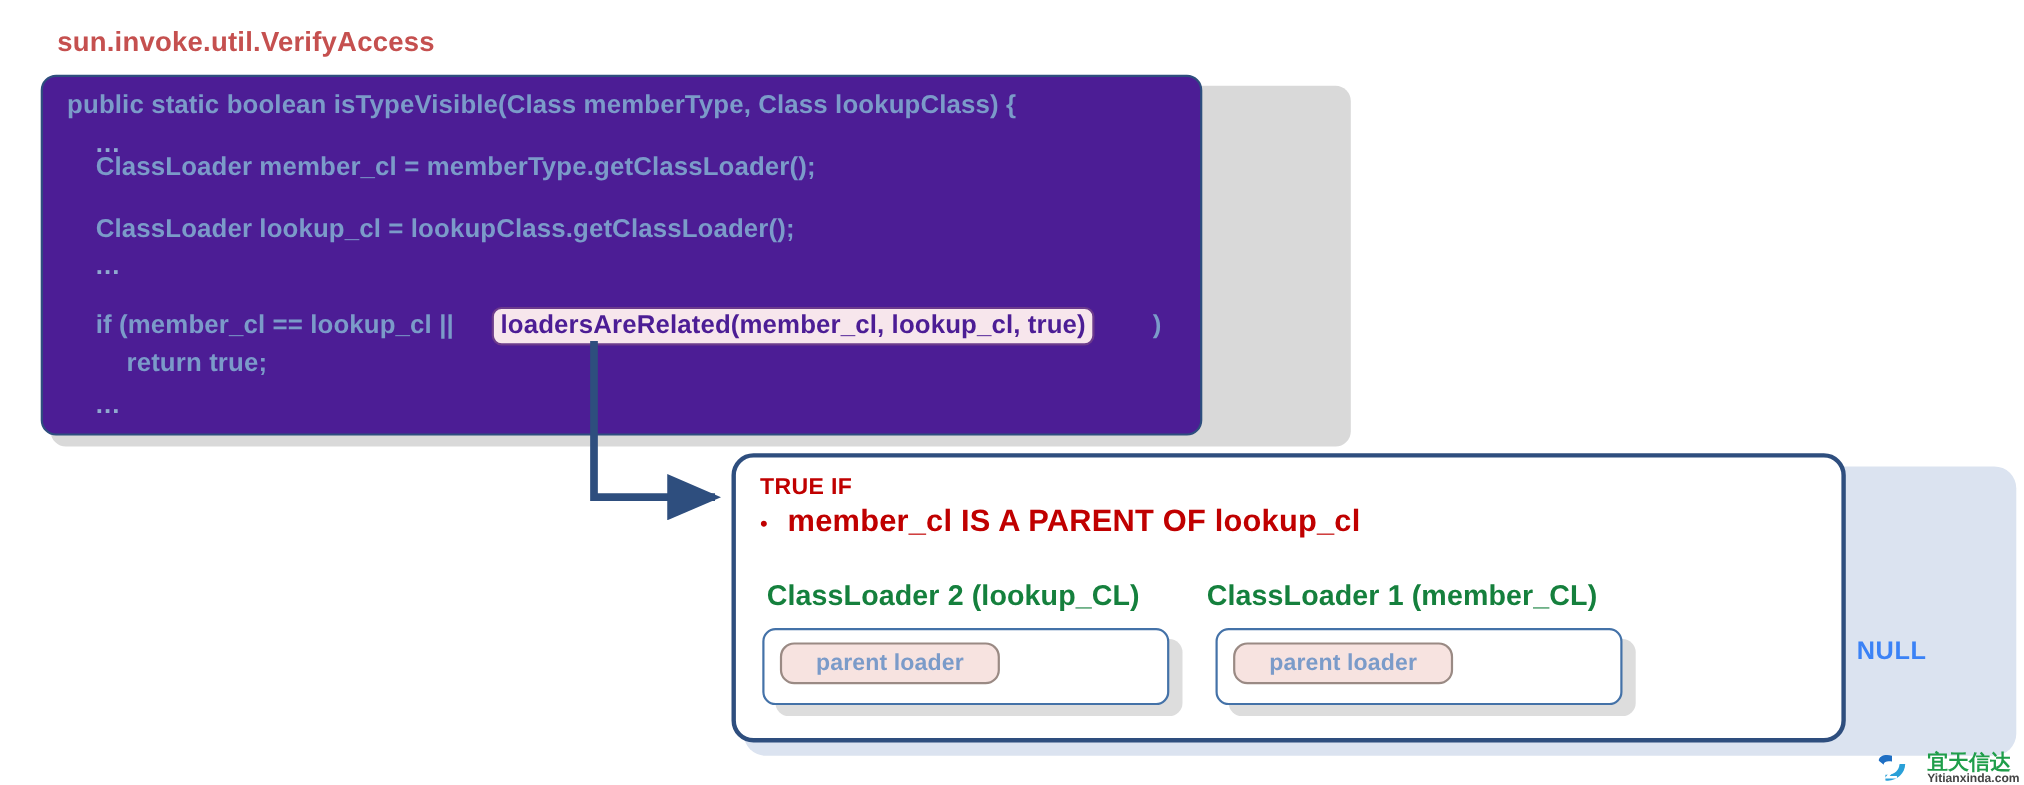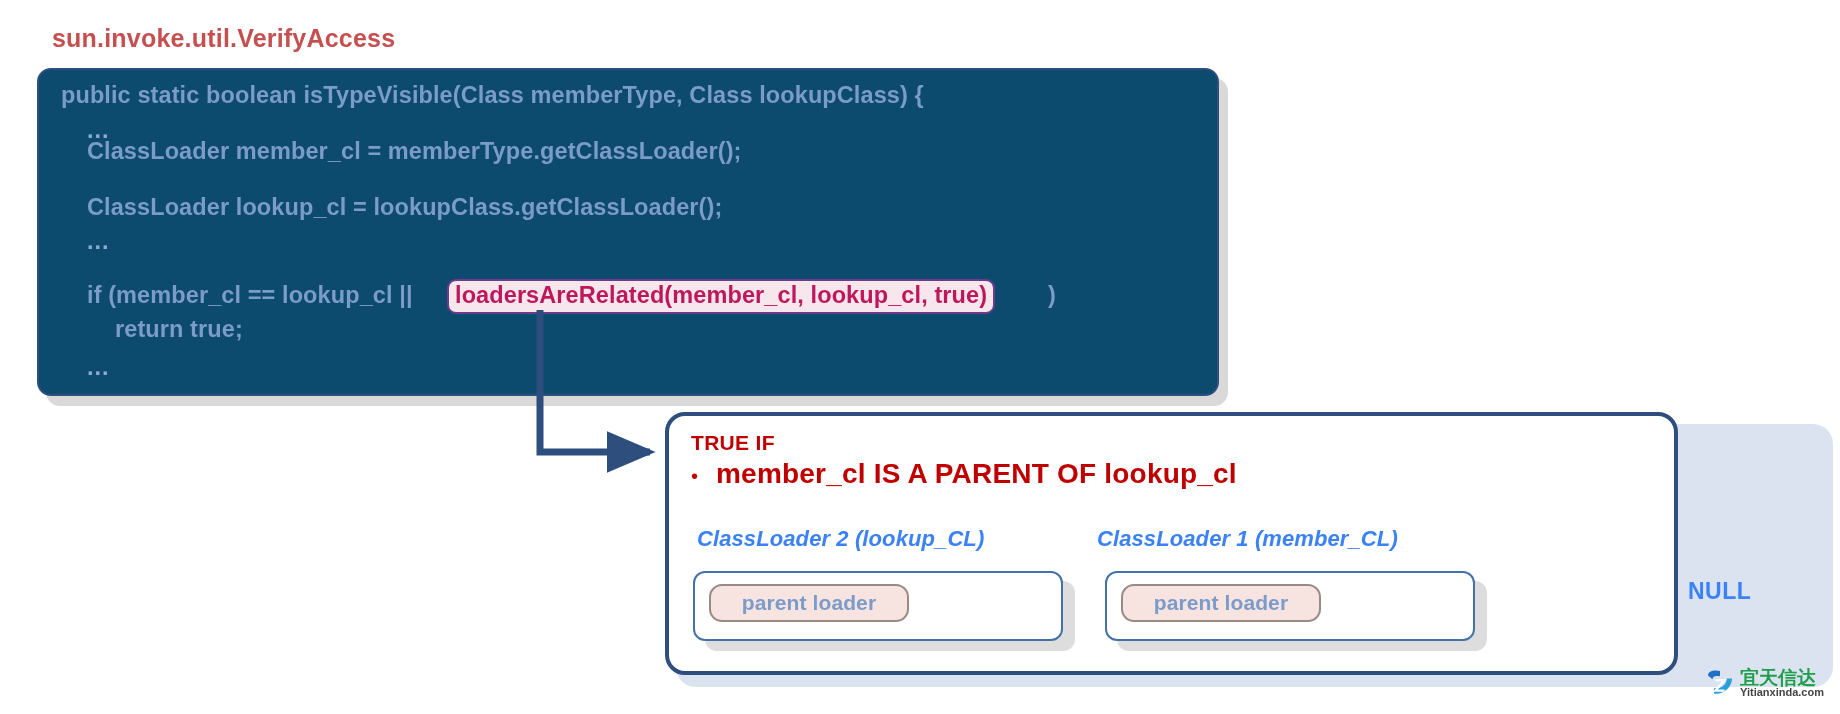--- a/index.html
+++ b/index.html
@@ -35,23 +35,23 @@
     top: 78px;
     width: 1182px;
     height: 328px;
     background: #d9d9d9;
     border-radius: 14px;
   }
   #code-panel {
     position: absolute;
     left: 37px;
     top: 68px;
-    width: 1182px;
+    width: 1056px;
     height: 328px;
-    background: #0c4a6e;
+    background: #4c1d95;
     border: 2.5px solid #2e4e7e;
     border-radius: 14px;
     box-sizing: border-box;
   }
   .code-line {
     position: absolute;
     font-size: 23.5px;
     font-weight: bold;
     color: #7b9bc9;
     white-space: nowrap;
@@ -64,21 +64,21 @@
     letter-spacing: 1px;
   }
 
   
   #highlight-call {
     position: absolute;
     background: #f7e6ec;
     border: 2px solid #6c3b8c;
     border-radius: 9px;
     padding: 1px 6px 3px 6px;
-    color: #be185d;
+    color: #4c1d95;
     font-size: 23.5px;
     font-weight: bold;
     white-space: nowrap;
     letter-spacing: 0.1px;
     box-sizing: border-box;
   }
 
   
   #connector-svg {
     position: absolute;
@@ -135,26 +135,25 @@
   #true-bullet-text {
     font-size: 28px;
     font-weight: bold;
     color: #c00000;
     letter-spacing: 0.2px;
     white-space: nowrap;
   }
 
   .cl-caption {
     position: absolute;
-    font-size: 22px;
-    font-weight: bold;
-    color: #3b82f6;
+    font-size: 26px;
+    font-weight: bold;
+    color: #15803d;
     white-space: nowrap;
     letter-spacing: 0.1px;
-    font-style: italic;
   }
 
   
   .cl-box-shadow {
     position: absolute;
     background: #dddddd;
     border-radius: 12px;
   }
   .cl-box {
     position: absolute;
@@ -186,24 +185,24 @@
     font-size: 23px;
     font-weight: bold;
     color: #3b82f6;
     letter-spacing: 0.5px;
   }
 
   
   #watermark {
     position: absolute;
     left: 1705px;
-    top: 668px;
+    top: 684px;
     display: flex;
     align-items: flex-start;
-    gap: 5px;
+    gap: 17px;
   }
   #watermark-mark {
     width: 30px;
     height: 30px;
     flex: none;
   }
   #watermark-textwrap {
     display: flex;
     flex-direction: column;
     line-height: 1;

